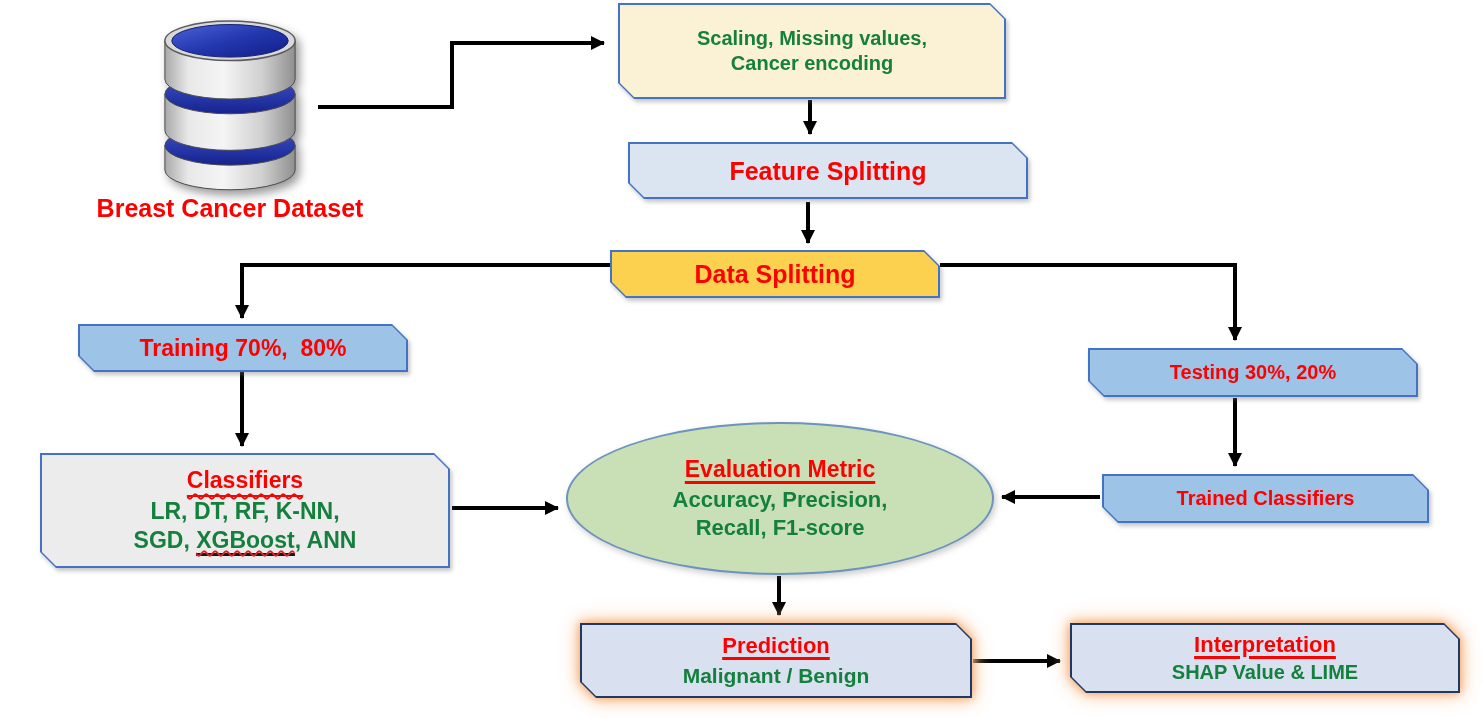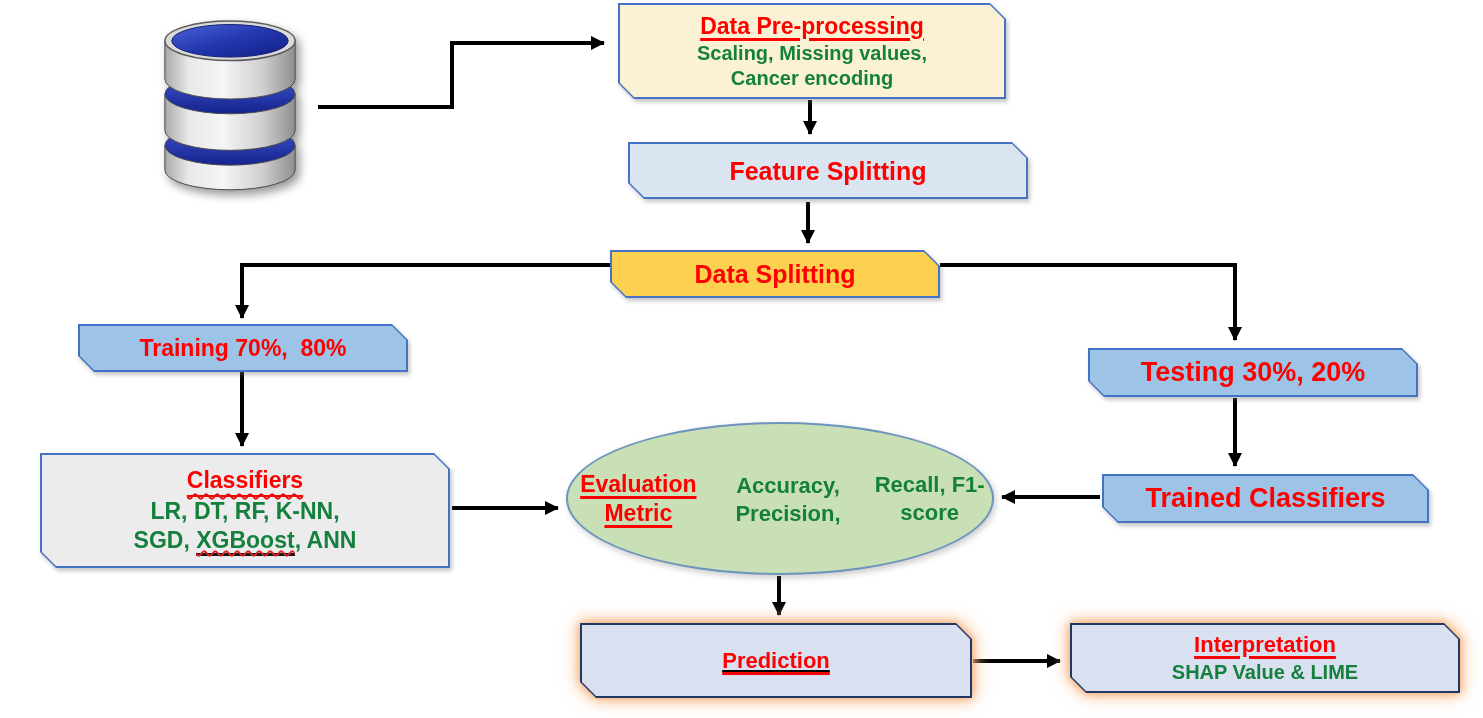--- a/index.html
+++ b/index.html
@@ -21,21 +21,21 @@
     clip-path:polygon(0 0,calc(100% - 14px) 0,100% 14px,100% 100%,14px 100%,0 calc(100% - 14px));
     display:flex;flex-direction:column;align-items:center;justify-content:center;
     text-align:center;
   }
   .glow{filter:drop-shadow(0 0 4px #F6A566) drop-shadow(0 0 9px #F8BE8D);}
   .dark-border .snip{background:#1F3864;}
 
   .ellipse{
     position:absolute;border-radius:50%;
     background:#C9E0B7;border:2px solid #6d94bd;
-    display:flex;align-items:center;justify-content:center;text-align:center;
+    display:flex;flex-direction:column;align-items:center;justify-content:center;text-align:center;
     filter:drop-shadow(2px 3px 3px rgba(110,110,110,.35));
     box-sizing:border-box;
   }
 
   .t-red{color:#FE0000;font-weight:700;}
   .t-dark{color:#15803d;font-weight:700;}
   .u{text-decoration:underline;text-decoration-thickness:2.5px;text-underline-offset:4px;}
   .u-squig{
     text-decoration:underline wavy #e01010 1.5px;text-underline-offset:5px;
     border-bottom:2.5px solid #FE0000;
@@ -45,21 +45,21 @@
     text-decoration:underline wavy #d22 1.5px;text-underline-offset:2px;
   }
   .pre{white-space:pre;}
 
   .db-wrap{position:absolute;left:60px;top:6px;width:340px;}
   .db-svg{display:block;margin:0 auto;filter:drop-shadow(4px 5px 5px rgba(0,0,0,.40));}
   .db-label{margin-top:-2px;text-align:center;font-size:25px;font-weight:700;color:#FE0000;}
 
   .fs23{font-size:23px;line-height:29px;}
   .fs25{font-size:25px;line-height:30px;}
-  .fs24{font-size:27px;line-height:29px;}
+  .fs24{font-size:20px;line-height:29px;}
   .fs22{font-size:22px;line-height:28px;}
   .fs21{font-size:21px;line-height:27px;}
   .fs20{font-size:20px;line-height:25px;}
 </style>
 </head>
 <body>
 
 <div class="canvas">
 
   <svg class="arrows" viewBox="0 0 1483 718">
@@ -102,26 +102,26 @@
         </linearGradient>
       </defs>
       <path d="M9,140 V165 a66,20 0 0 0 132,0 V140 z" fill="url(#gBody)" stroke="#4a4a4a" stroke-width="1"></path>
       <ellipse cx="75" cy="140" rx="66" ry="20" fill="url(#gBlueBand)" stroke="#4a4a4a" stroke-width="1"></ellipse>
       <path d="M9,88 V125 a66,20 0 0 0 132,0 V88 z" fill="url(#gBody)" stroke="#4a4a4a" stroke-width="1"></path>
       <ellipse cx="75" cy="88" rx="66" ry="20" fill="url(#gBlueBand)" stroke="#4a4a4a" stroke-width="1"></ellipse>
       <path d="M9,34 V73 a66,20 0 0 0 132,0 V34 z" fill="url(#gBody)" stroke="#4a4a4a" stroke-width="1"></path>
       <ellipse cx="75" cy="34" rx="66" ry="20" fill="#d9d9d9" stroke="#5a5a5a" stroke-width="1.5"></ellipse>
       <ellipse cx="75" cy="34" rx="59" ry="16.5" fill="url(#gBlueTop)" stroke="#14206f" stroke-width="1"></ellipse>
     </svg>
+    <div class="db-label">Breast Cancer Dataset</div>
   </div>
 
   <div class="node" style="left:618px;top:3px;width:388px;height:96px;">
     <div class="snip">
         <div class="fill" style="background:#FBF1D4;">
-      <div class="t-red u fs23">Data Pre-processing</div>
       <div class="t-dark fs20">Scaling, Missing values,</div>
       <div class="t-dark fs20">Cancer encoding</div>
     </div>
       </div>
   </div>
 
   <div class="node" style="left:628px;top:142px;width:400px;height:57px;">
     <div class="snip">
         <div class="fill" style="background:#DBE5F1;">
       <div class="t-red fs25">Feature Splitting</div>
@@ -172,22 +172,23 @@
   <div class="node" style="left:1102px;top:474px;width:327px;height:49px;">
     <div class="snip">
         <div class="fill" style="background:#9DC3E6;">
       <div class="t-red fs24">Trained Classifiers</div>
     </div>
       </div>
   </div>
 
   <div class="node glow dark-border" style="left:580px;top:623px;width:392px;height:75px;">
     <div class="snip">
-        <div class="fill" style="background:#D9E1F1;text-decoration:underline;">
+        <div class="fill" style="background:#D9E1F1;">
       <div class="t-red u fs22">Prediction</div>
+      <div class="t-dark fs21" style="margin-top:2px;">Malignant / Benign</div>
     </div>
       </div>
   </div>
 
   <div class="node glow dark-border" style="left:1070px;top:623px;width:390px;height:70px;">
     <div class="snip">
         <div class="fill" style="background:#D9E1F1;">
       <div class="t-red u fs22">Interpretation</div>
       <div class="t-dark fs20" style="margin-top:1px;">SHAP Value &amp; LIME</div>
     </div>

